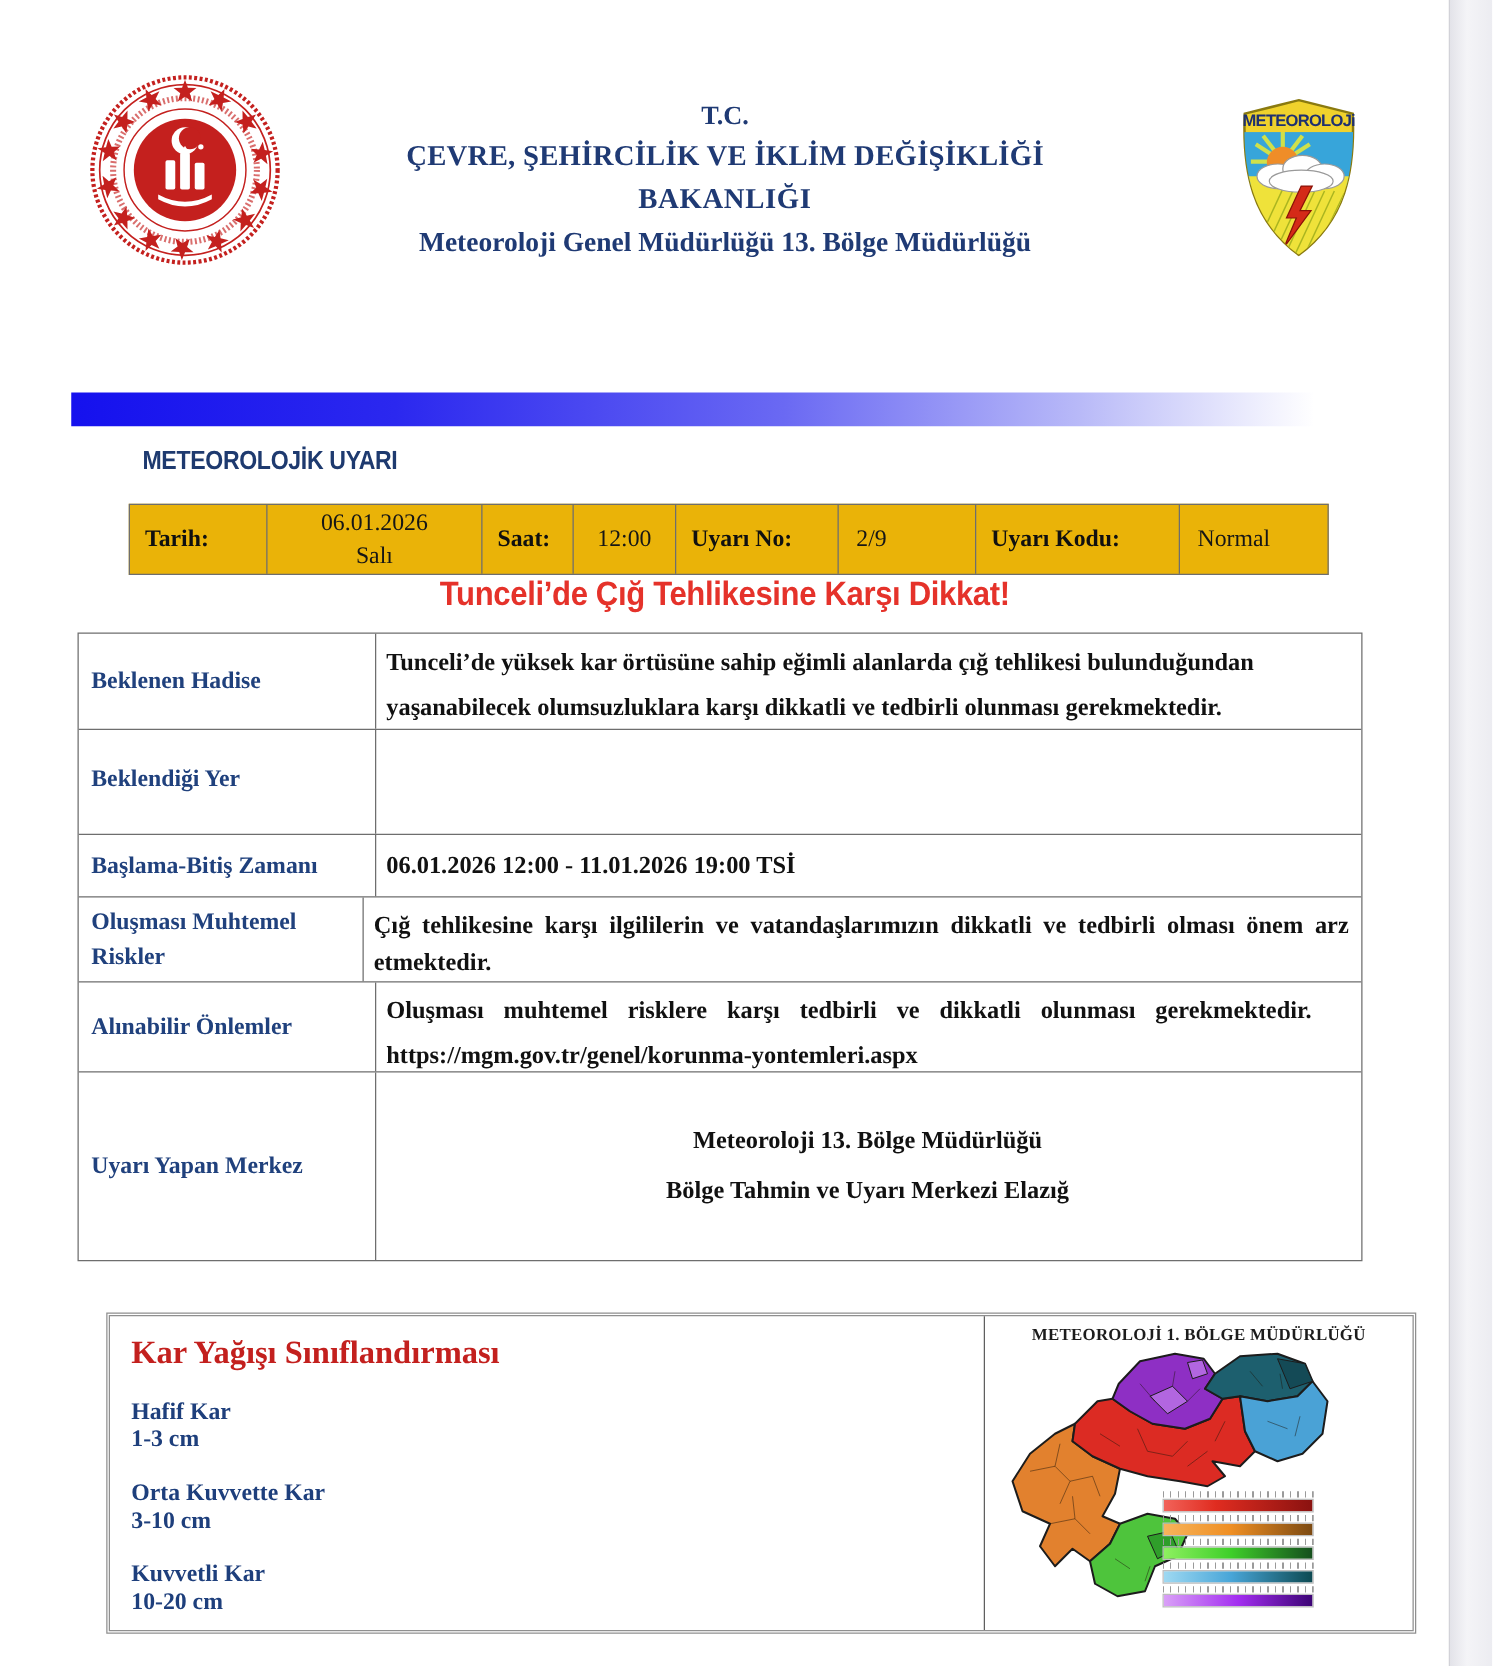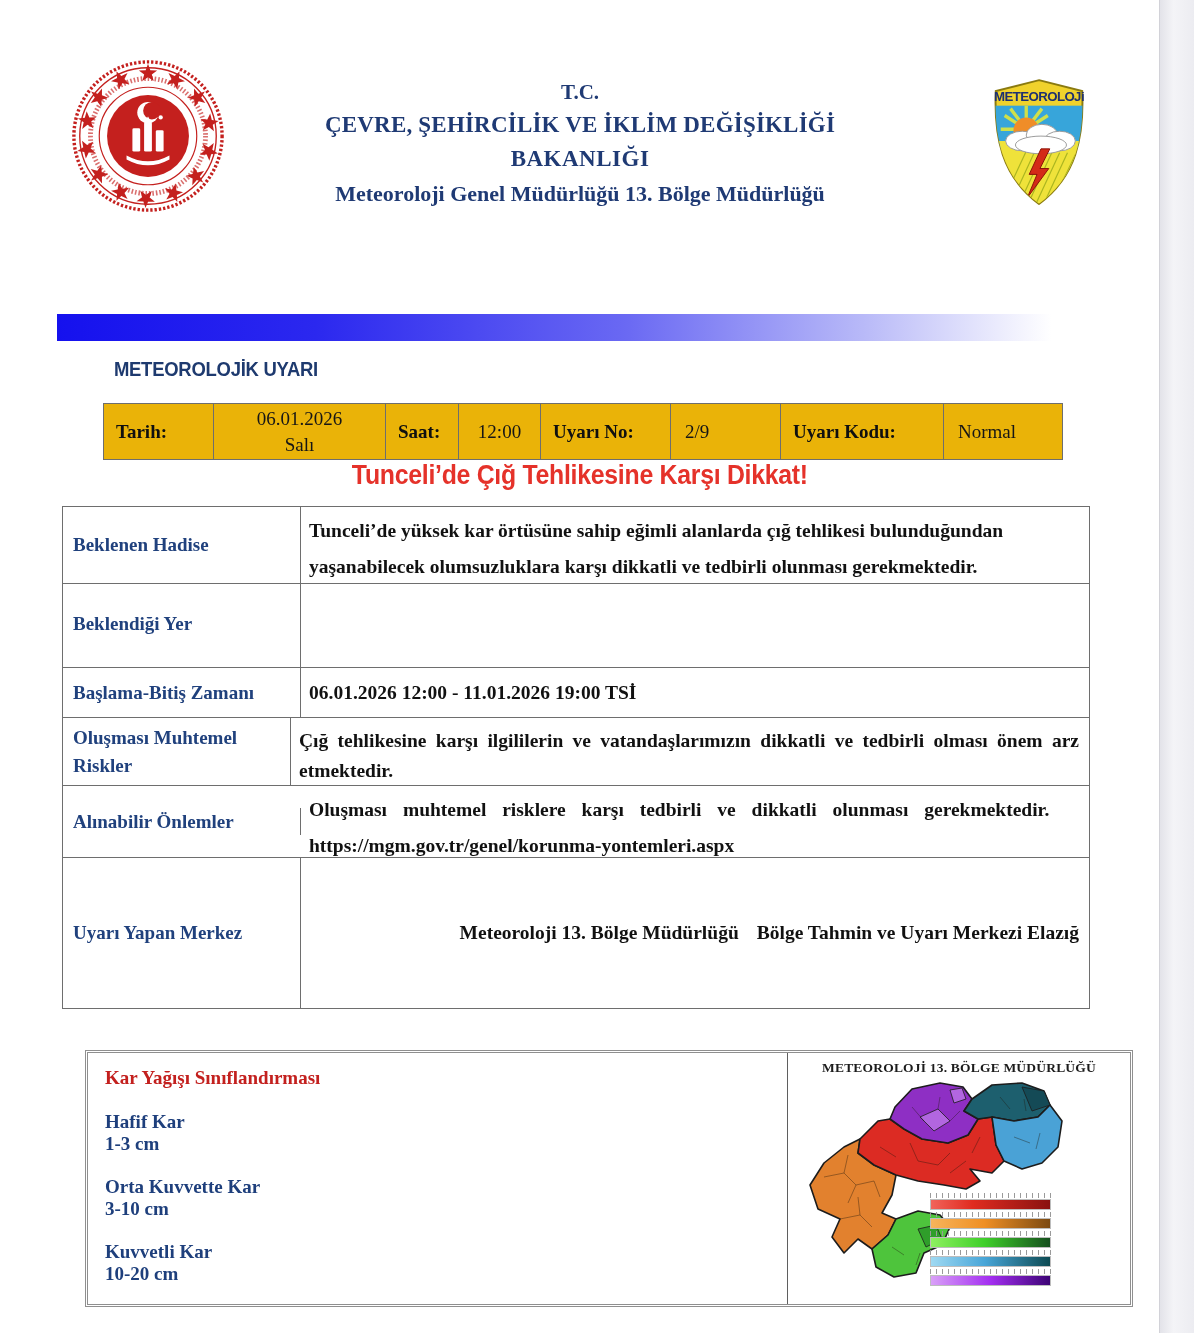--- a/index.html
+++ b/index.html
@@ -45,36 +45,36 @@
 
   
   .main-table{position:absolute;left:62px;top:506px;width:1028px;border:1px solid #6e6e6e;
     box-sizing:border-box;background:#fff;}
   .m-row{display:flex;border-bottom:1px solid #6e6e6e;box-sizing:border-box;}
   .m-row:last-child{border-bottom:none;}
   .m-label{width:238px;min-width:238px;border-right:1px solid #6e6e6e;box-sizing:border-box;
     display:flex;align-items:center;padding-left:10px;color:#20417d;font-weight:bold;font-size:19px;
     line-height:1.45;}
   .m-content{flex:1;box-sizing:border-box;padding:0 10px 0 8px;color:#111;font-weight:bold;font-size:19.5px;}
-  .r1{height:77px;} .r2{height:84px;} .r3{height:50px;} .r4{height:68px;} .r5{height:72px;align-items:center;} .r6{height:150px;}
+  .r1{height:77px;} .r2{height:84px;} .r3{height:50px;} .r4{height:68px;} .r5{height:72px;} .r6{height:150px;}
   .c-top{padding-top:13px;}
   .two-line p{margin:0 0 14px 0;}
   .r3 .m-content{display:flex;align-items:center;}
   .just{text-align:justify;padding-top:8px;line-height:1.55;}
   .spread{word-spacing:11px;padding-top:12px;}
   .url-line{margin-top:14px;word-spacing:normal;}
-  .center-block{display:flex;flex-direction:row;justify-content:flex-end;align-items:center;
+  .center-block{display:flex;flex-direction:column;justify-content:center;align-items:center;
     text-align:center;gap:18px;}
 
   
   .bottom-panel{position:absolute;left:85px;top:1050px;width:1048px;height:257px;
     border:3px double #8f8f8f;box-sizing:border-box;background:#fff;display:flex;}
   .kar-sec{width:700px;min-width:700px;border-right:1px solid #5f5f5f;box-sizing:border-box;
     padding:14px 0 0 17px;position:relative;}
-  .kar-title{color:#c3201e;font-weight:bold;font-size:19px;margin-bottom:22px;}
+  .kar-title{color:#c3201e;font-weight:bold;font-size:26px;margin-bottom:22px;}
   .kar-row{display:flex;margin-bottom:21px;font-weight:bold;font-size:19px;color:#1e3f7c;flex-direction:column;}
   .kar-row .kl{width:165px;}
   .map-sec{flex:1;position:relative;}
   .map-title{position:absolute;left:0;top:7px;width:100%;text-align:center;
     color:#1c1c1c;font-weight:bold;font-size:13.5px;letter-spacing:.2px;}
   .map-svg{position:absolute;left:12px;top:24px;}
   .scales{position:absolute;left:142px;top:140px;width:121px;}
   .tickrow{height:5px;width:121px;margin-bottom:1px;
     background:repeating-linear-gradient(90deg,#9a9a9a 0 1px,transparent 1px 6px);}
   .sbar{height:11px;width:121px;margin-bottom:2px;border:.5px solid #bdbdbd;box-sizing:border-box;}
@@ -259,21 +259,21 @@
         <div class="kl">Orta Kuvvette Kar</div>
         <div class="kv">3-10 cm</div>
       </div>
       <div class="kar-row">
         <div class="kl">Kuvvetli Kar</div>
         <div class="kv">10-20 cm</div>
       </div>
     </div>
 
     <div class="map-sec">
-      <div class="map-title">METEOROLOJİ 13. BÖLGE MÜDÜRLÜĞÜ</div>
+      <div class="map-title">METEOROLOJİ 1. BÖLGE MÜDÜRLÜĞÜ</div>
 
       <svg class="map-svg" width="320" height="215" viewBox="0 0 320 215">
         <g stroke="#1c1c1c" stroke-width="1.6" stroke-linejoin="round">
 
           <path d="M10,108 L24,86 L44,70 L60,62 L58,76 L74,88 L96,98 L92,118 L82,136 L96,142 L88,158 L72,172 L58,162 L44,176 L32,160 L40,142 L18,132 Z" fill="#e2812e"></path>
 
           <path d="M72,172 L88,158 L96,142 L118,134 L140,138 L150,150 L142,168 L124,176 L116,196 L94,200 L76,190 Z" fill="#4ec43c"></path>
 
           <path d="M60,62 L78,44 L90,42 L104,52 L122,62 L148,66 L168,58 L178,42 L192,40 L196,68 L204,84 L192,96 L170,92 L180,104 L166,112 L144,108 L118,104 L96,98 L74,88 L58,76 Z" fill="#dc2b23"></path>
 

